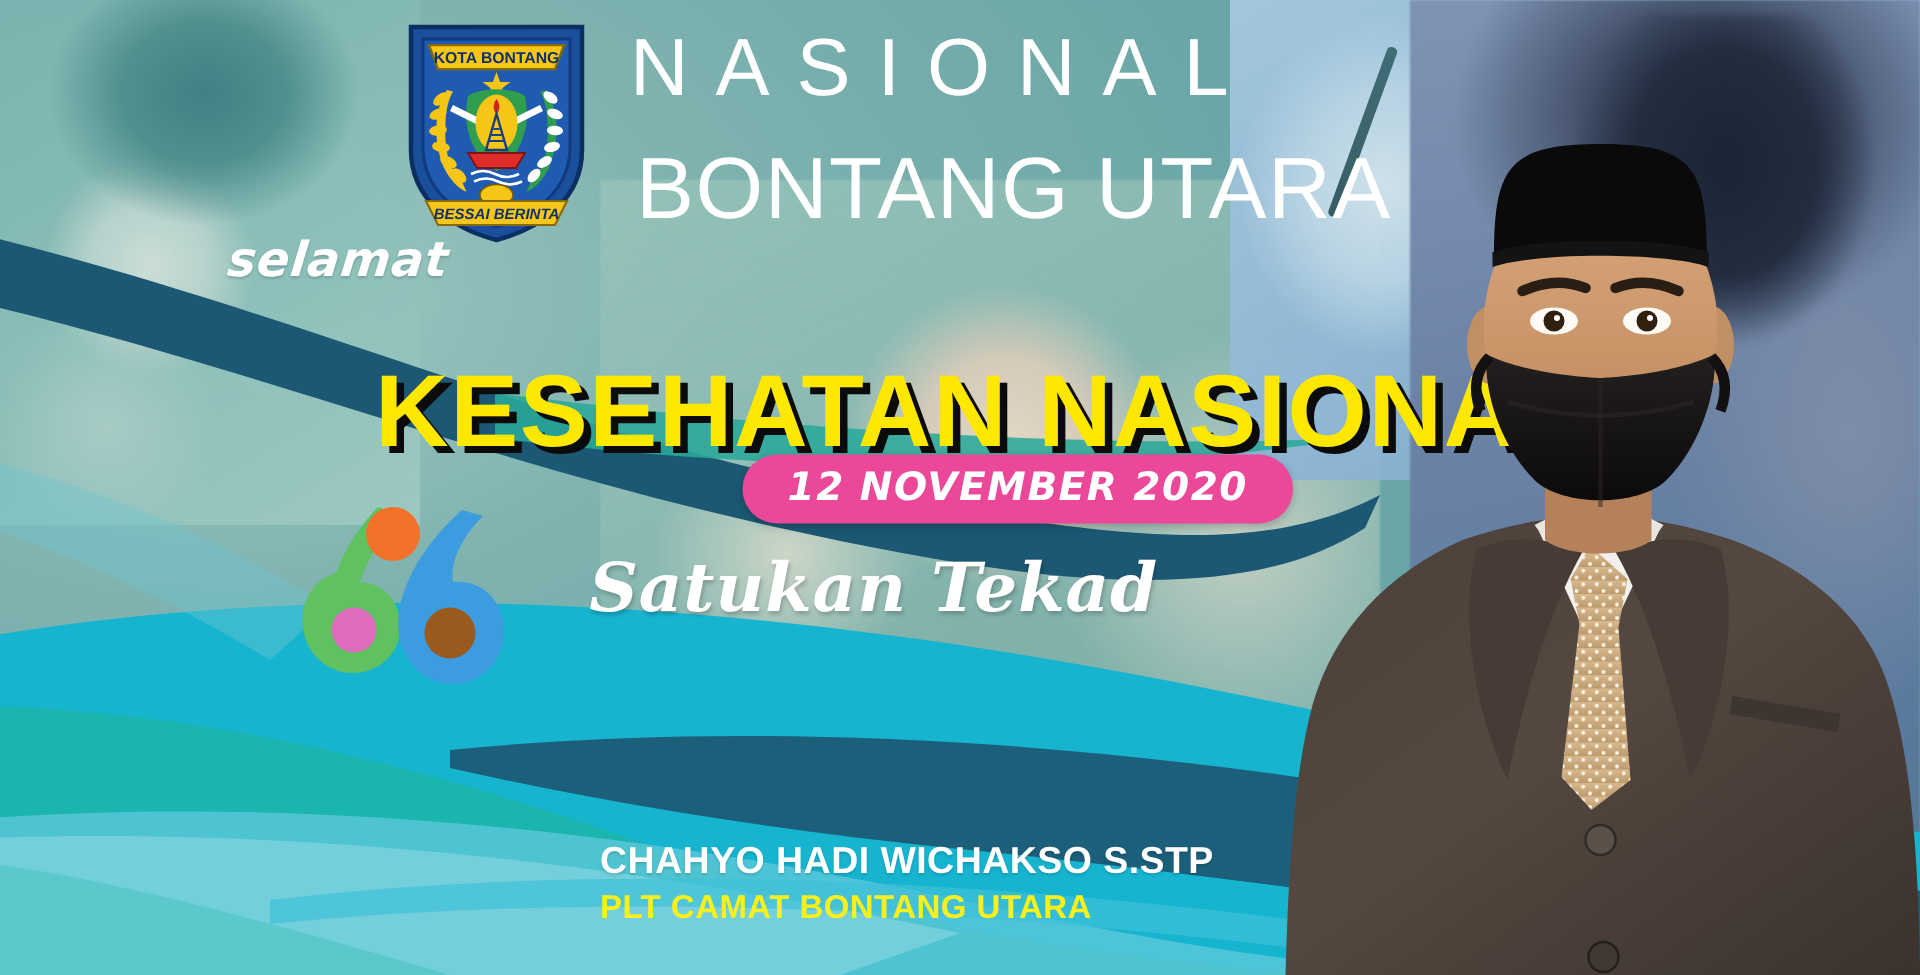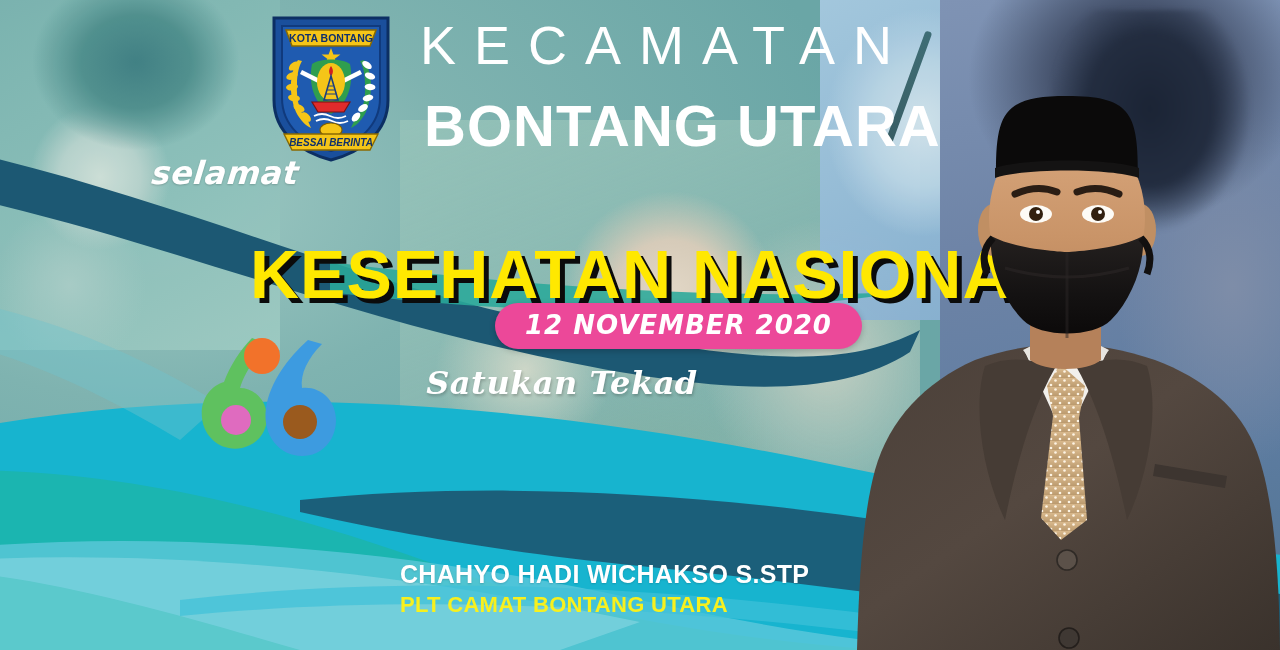--- a/index.html
+++ b/index.html
@@ -96,21 +96,21 @@
     font-size: 54px;
     letter-spacing: 18px;
     color:#ffffff;
     font-weight: 300;
     font-family: "Liberation Sans", sans-serif;
     white-space: nowrap;
   }
   .hdr-bontang {
     position:absolute; left:424px; top:92px;
     font-size: 58px;
-    font-weight: 700;
+    font-weight: 400;
     letter-spacing: 1px;
     color:#ffffff;
     white-space: nowrap;
     font-family: "Liberation Sans", sans-serif;
   }
 
   
   .selamat {
     position:absolute; left:152px; top:154px;
     font-family: "DejaVu Sans", sans-serif;
@@ -164,26 +164,27 @@
   
   .tagline {
     position:absolute; left:352px; top:362px;
     width: 420px;
     text-align:center;
   }
   .tagline div {
     font-family: "DejaVu Serif", serif;
     font-style: italic;
     font-weight: 700;
-    font-size: 32px;
+    font-size: 45px;
     color:#ffffff;
     line-height: 1.33;
     letter-spacing: .5px;
     text-shadow: 1px 2px 3px rgba(0,0,0,.22);
     white-space:nowrap;
+    text-align:right;
   }
   .tagline .l2 { margin-left:-18px; }
 
   
   .hkn { position:absolute; left:196px; top:330px; width:150px; height:135px; }
 
   
   .name-block { position:absolute; left:400px; top:560px; }
   .name-main {
     font-family:"Liberation Sans", sans-serif;
@@ -293,21 +294,21 @@
 
       <path d="M48,108 Q56,104 64,108 T80,108 M50,113 Q58,109 66,113 T82,113" stroke="#ffffff" stroke-width="1.8" fill="none"></path>
 
       <ellipse cx="65" cy="122" rx="11" ry="7" fill="#f5c518" stroke="#7d5c00" stroke-width="1.1"></ellipse>
 
       <path d="M18,126 L112,126 L104,142 L26,142 Z" fill="#f5c518" stroke="#8a6a00" stroke-width="1.4"></path>
       <text x="65" y="138" text-anchor="middle" font-size="10" font-weight="bold" font-style="italic" font-family="Liberation Sans, sans-serif" fill="#10306b">BESSAI BERINTA</text>
     </svg>
   </div>
 
-  <div class="hdr-kecamatan">KECAMATAN</div>
+  <div class="hdr-kecamatan">NASIONAL</div>
   <div class="hdr-bontang">BONTANG UTARA</div>
 
   <div class="selamat">selamat</div>
   <div class="kesehatan">KESEHATAN NASIONAL</div>
 
   <div class="date-pill">
     <span>12 NOVEMBER 2020</span>
   </div>
 
   <div class="tagline">

